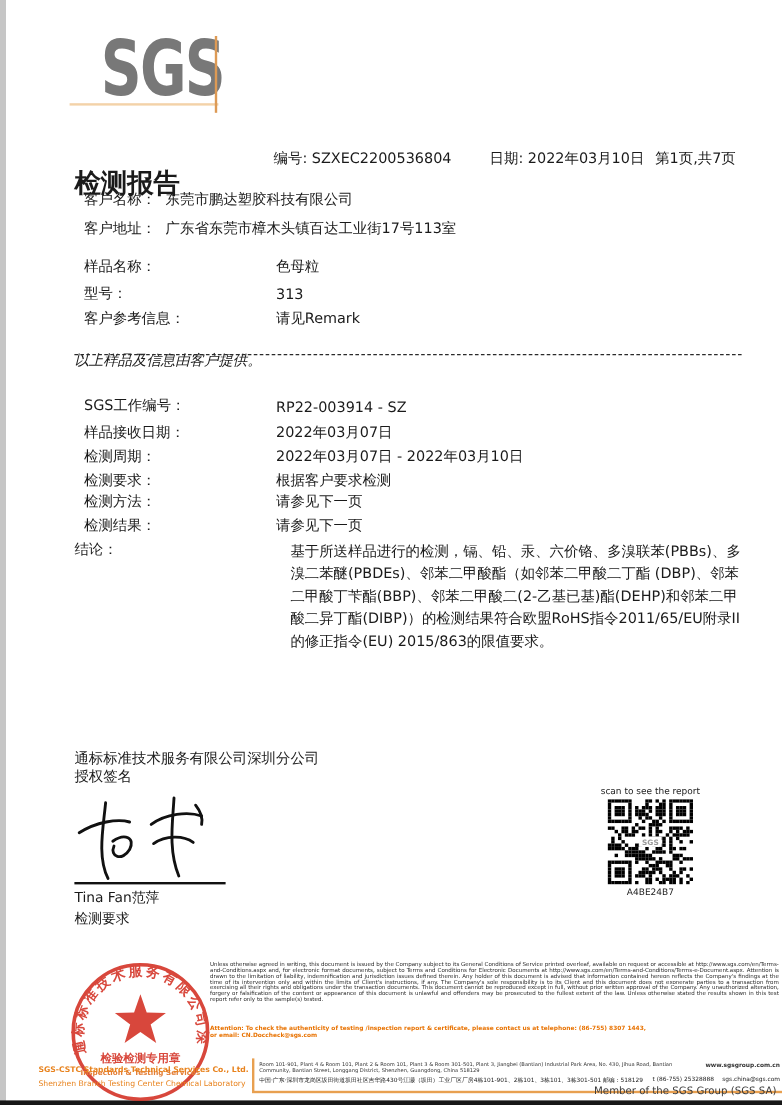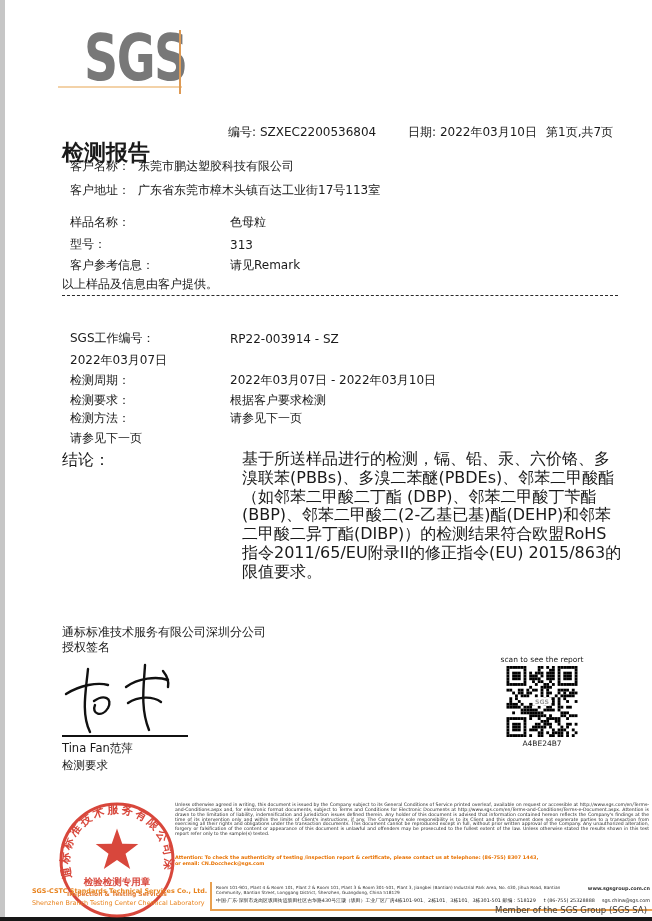--- a/index.html
+++ b/index.html
@@ -16,24 +16,24 @@
   .logo-vline{left:179px;top:30px;width:2px;height:64px;background:#dd9a55;}
 
   .hdr-title{left:62px;top:119px;font-size:22px;font-weight:bold;margin-top:19px;}
   .hdr-no{left:228px;top:124px;font-size:12px;}
   .hdr-date{left:408px;top:124px;font-size:12px;}
   .hdr-pages{left:546px;top:124px;font-size:12px;}
 
   .row{position:absolute;left:70px;display:flex;font-size:12px;width:560px;align-items:center;}
   .row .lbl{flex:none;width:160px;}
   .row.narrow .lbl{width:68px;}
-  .note{left:62px;top:276px;font-size:12px;}
+  .note{left:62px;top:292px;font-size:12px;font-style:italic;}
   .dash{left:62px;top:295px;width:556px;height:0;border-top:1.4px dashed #2a2a2a;}
 
-  .concl-wrap{left:62px;top:450px;display:flex;width:560px;font-size:16px;justify-content:center;}
+  .concl-wrap{left:62px;top:450px;display:flex;width:560px;font-size:12px;justify-content:center;}
   .concl-wrap .lbl{flex:none;width:160px;}
   .concl-wrap .txt{width:392px;line-height:18.8px;margin-left:20px;}
 
   .sig-co{left:62px;top:624px;font-size:12px;}
   .sig-auth{left:62px;top:639px;font-size:12px;}
   .sig-underline{left:62px;top:735px;width:126px;height:2px;background:#111;}
   .sig-name{left:62px;top:741px;font-size:11.5px;}
   .sig-role{left:62px;top:758px;font-size:11.5px;}
 
   .qr-caption{left:496px;top:655px;width:92px;text-align:center;font-size:7.5px;color:#222;}
@@ -102,35 +102,37 @@
     <span class="val">请见Remark</span>
   </div>
   <div class="abs note">以上样品及信息由客户提供。</div>
   <div class="abs dash"></div>
 
   <div class="row" style="top:330px">
     <span class="lbl">SGS工作编号：</span>
     <span class="val">RP22-003914 - SZ</span>
   </div>
   <div class="row" style="top:352px">
+    <span class="lbl">样品接收日期：</span>
     <span class="val">2022年03月07日</span>
   </div>
   <div class="row" style="top:372px">
     <span class="lbl">检测周期：</span>
     <span class="val">2022年03月07日 - 2022年03月10日</span>
   </div>
   <div class="row" style="top:392px">
     <span class="lbl">检测要求：</span>
     <span class="val">根据客户要求检测</span>
   </div>
   <div class="row" style="top:410px">
     <span class="lbl">检测方法：</span>
     <span class="val">请参见下一页</span>
   </div>
   <div class="row" style="top:430px">
+    <span class="lbl">检测结果：</span>
     <span class="val">请参见下一页</span>
   </div>
   <div class="abs concl-wrap">
     <span class="lbl">结论：</span>
     <span class="txt">基于所送样品进行的检测，镉、铅、汞、六价铬、多溴联苯(PBBs)、多溴二苯醚(PBDEs)、邻苯二甲酸酯（如邻苯二甲酸二丁酯 (DBP)、邻苯二甲酸丁苄酯(BBP)、邻苯二甲酸二(2-乙基已基)酯(DEHP)和邻苯二甲酸二异丁酯(DIBP)）的检测结果符合欧盟RoHS指令2011/65/EU附录II的修正指令(EU) 2015/863的限值要求。</span>
   </div>
 
   <div class="abs sig-co">通标标准技术服务有限公司深圳分公司</div>
   <div class="abs sig-auth">授权签名</div>
   <svg class="abs" style="left:60px;top:656px" width="134" height="82" viewBox="0 0 134 82">

